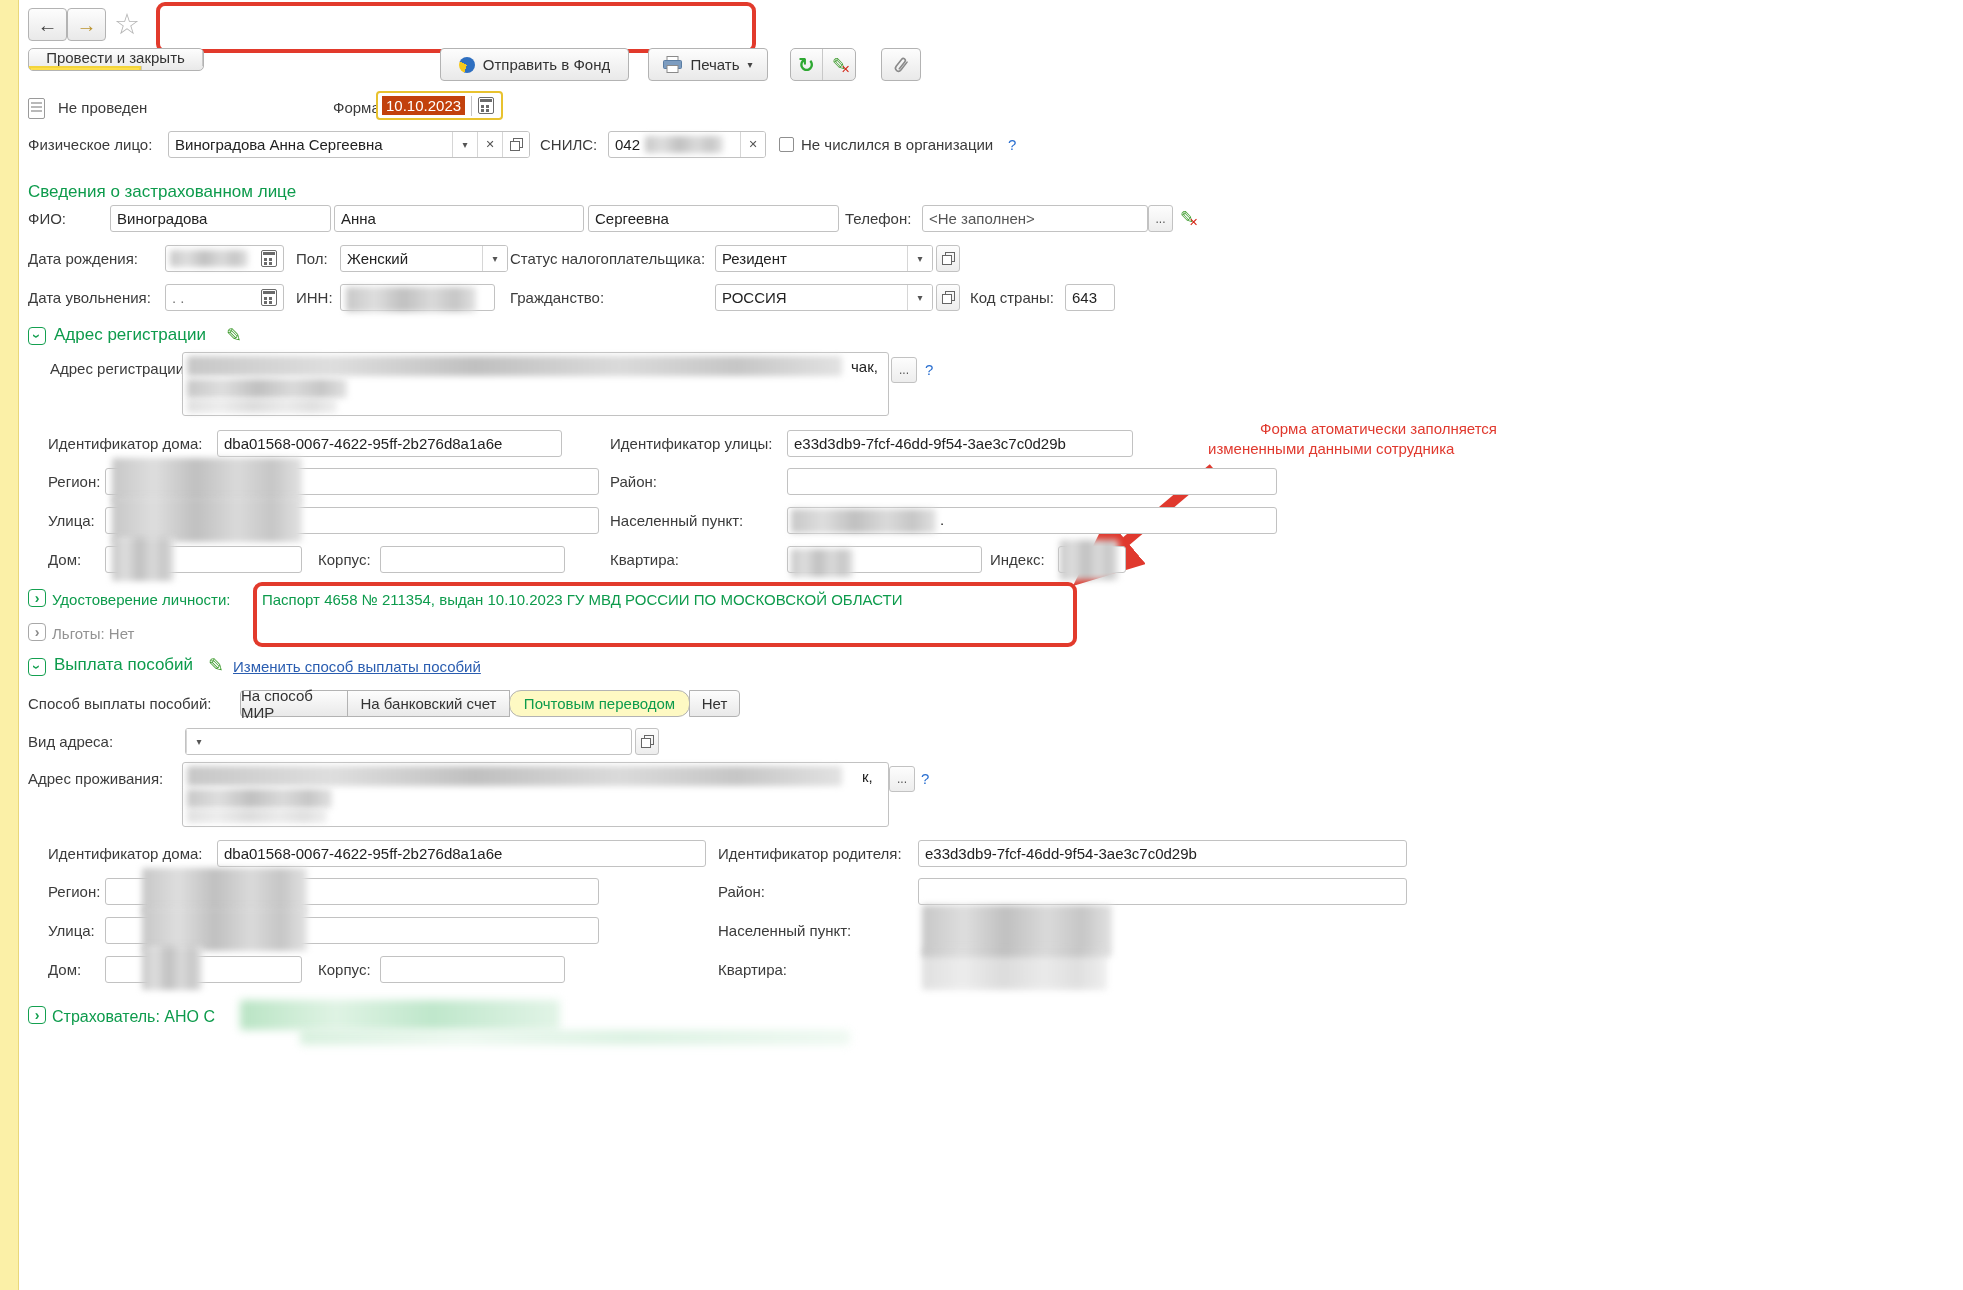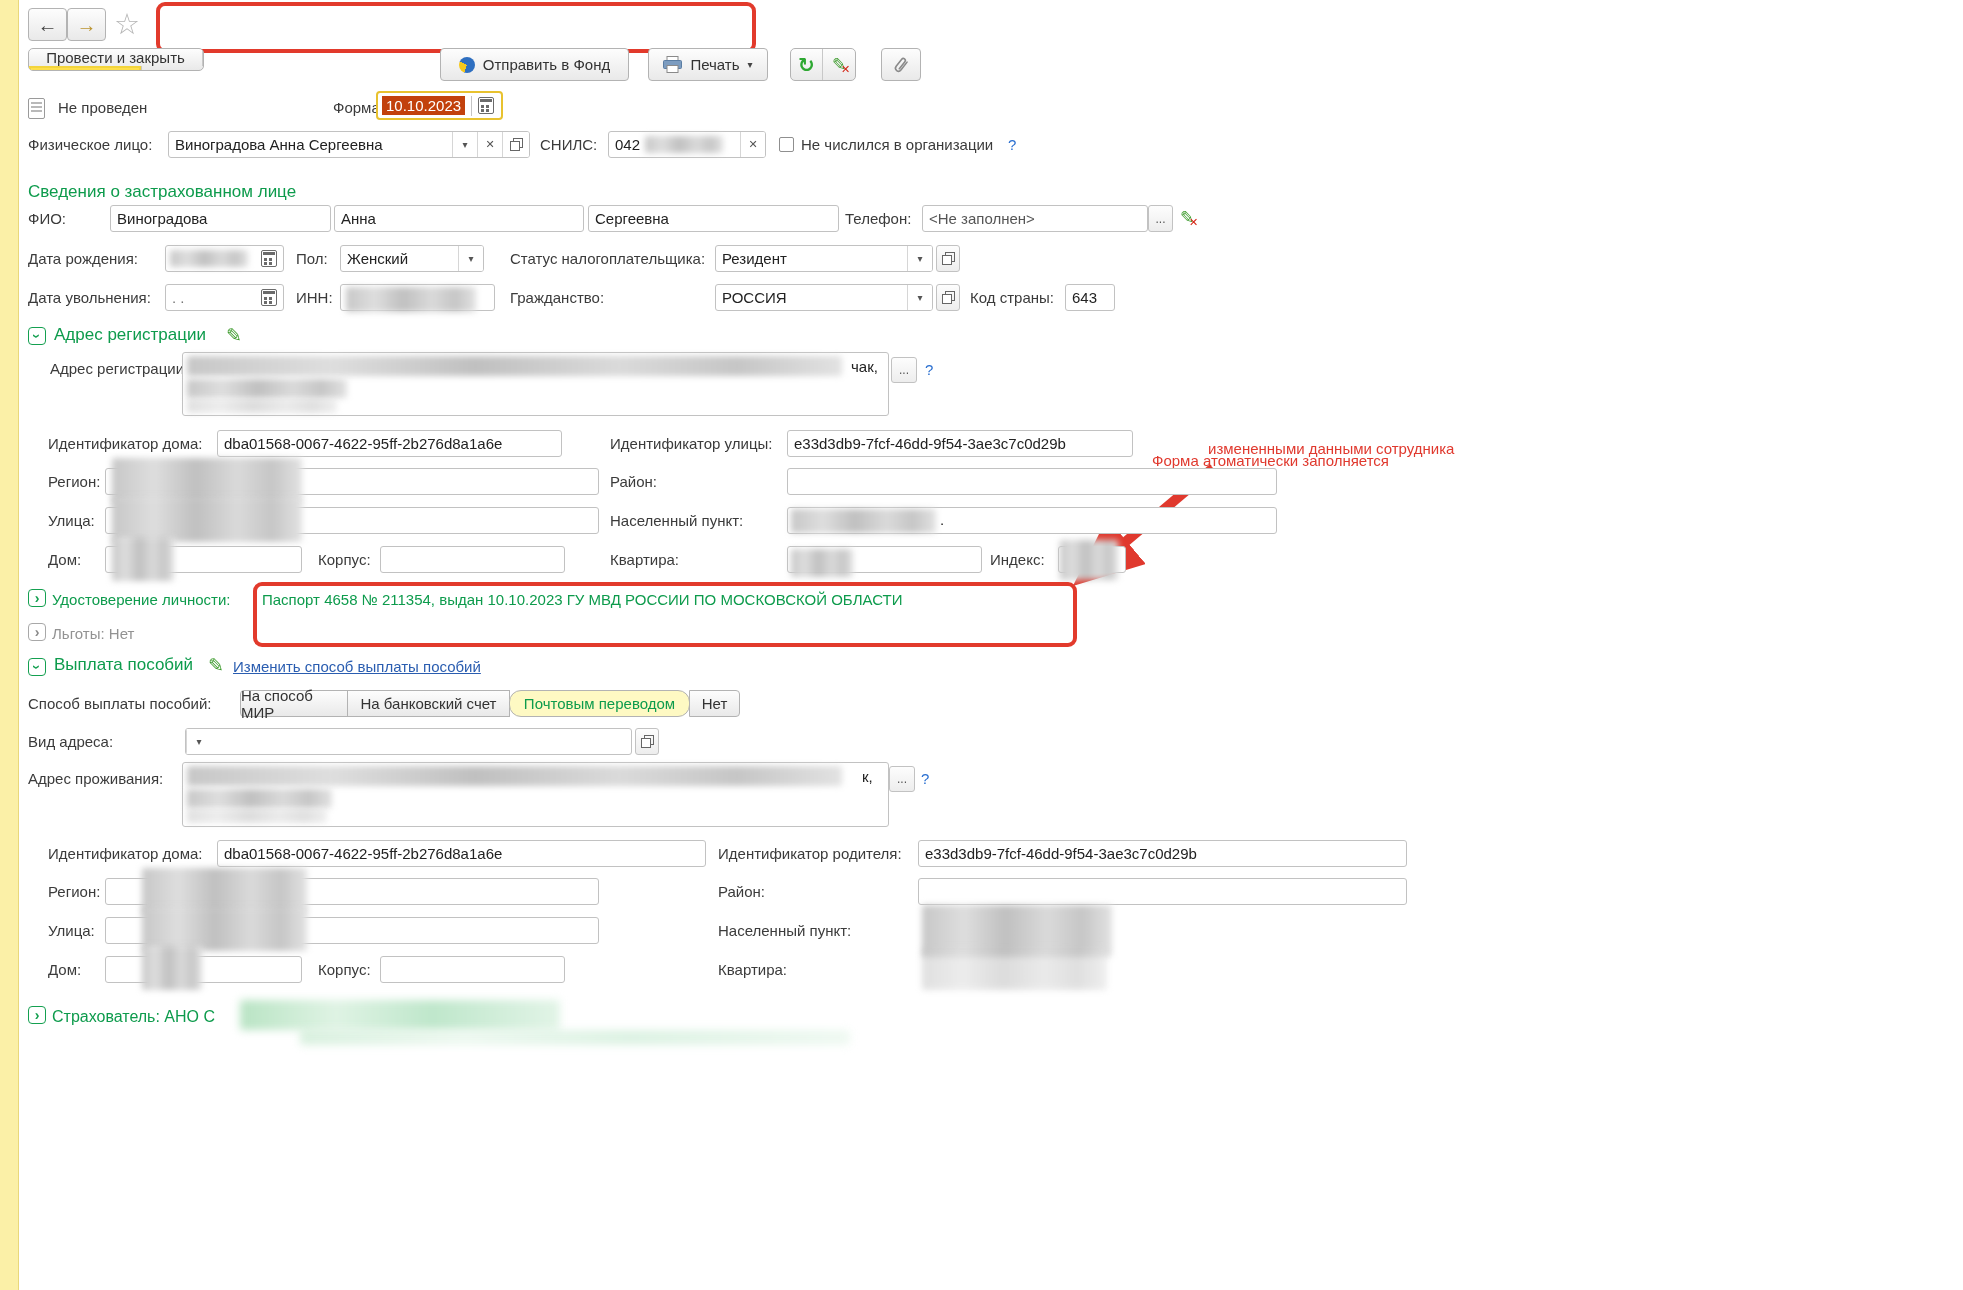--- a/index.html
+++ b/index.html
@@ -170,21 +170,21 @@
     <span class="px">✕</span>
   </span>
 
   <div class="lbl" style="left:28px;top:245px;">Дата рождения:</div>
   <div class="inp" style="left:165px;top:245px;width:119px;justify-content:space-between;">
     <span></span>
       <span class="cal"></span>
   </div>
   <div class="blur" style="left:170px;top:250px;width:78px;height:17px;"></div>
   <div class="lbl" style="left:296px;top:245px;">Пол:</div>
-  <div class="dd" style="left:340px;top:245px;width:144px;">
+  <div class="dd" style="left:340px;top:245px;width:168px;">
     <span class="val">Женский</span>
     <span class="mini">▾</span>
   </div>
   <div class="lbl" style="left:510px;top:245px;">Статус налогоплательщика:</div>
   <div class="dd" style="left:715px;top:245px;width:218px;">
     <span class="val">Резидент</span>
     <span class="mini">▾</span>
   </div>
   <div class="mini-btn" style="left:936px;top:245px;width:24px;">
       <span class="opn"></span>
@@ -224,21 +224,21 @@
   <div class="tail" style="left:851px;top:358px;">чак,</div>
   <div class="mini-btn" style="left:891px;top:357px;width:26px;height:26px;">...</div>
   <div class="help" style="left:925px;top:356px;">?</div>
 
   <div class="lbl" style="left:48px;top:430px;">Идентификатор дома:</div>
   <div class="inp" style="left:217px;top:430px;width:345px;">dba01568-0067-4622-95ff-2b276d8a1a6e</div>
   <div class="lbl" style="left:610px;top:430px;">Идентификатор улицы:</div>
   <div class="inp" style="left:787px;top:430px;width:346px;">e33d3db9-7fcf-46dd-9f54-3ae3c7c0d29b</div>
 
   
-  <div class="red-note" style="left:1152px;top:419px;margin-top:32px;">Форма атоматически заполняется</div>
+  <div class="red-note" style="left:1260px;top:419px;">Форма атоматически заполняется</div>
   <div class="red-note" style="left:1208px;top:439px;">измененными данными сотрудника</div>
   <svg class="abs" style="left:1040px;top:458px;" width="190" height="145" viewBox="0 0 190 145">
     <defs>
       <marker id="ah" markerWidth="7" markerHeight="7" refX="4.5" refY="3" orient="auto">
         <path d="M0,0 L7,3 L0,6 z" fill="#e0392e"></path>
       </marker>
     </defs>
     <line x1="173" y1="10" x2="52" y2="112" stroke="#e0392e" stroke-width="10" marker-end="url(#ah)"></line>
   </svg>
 

